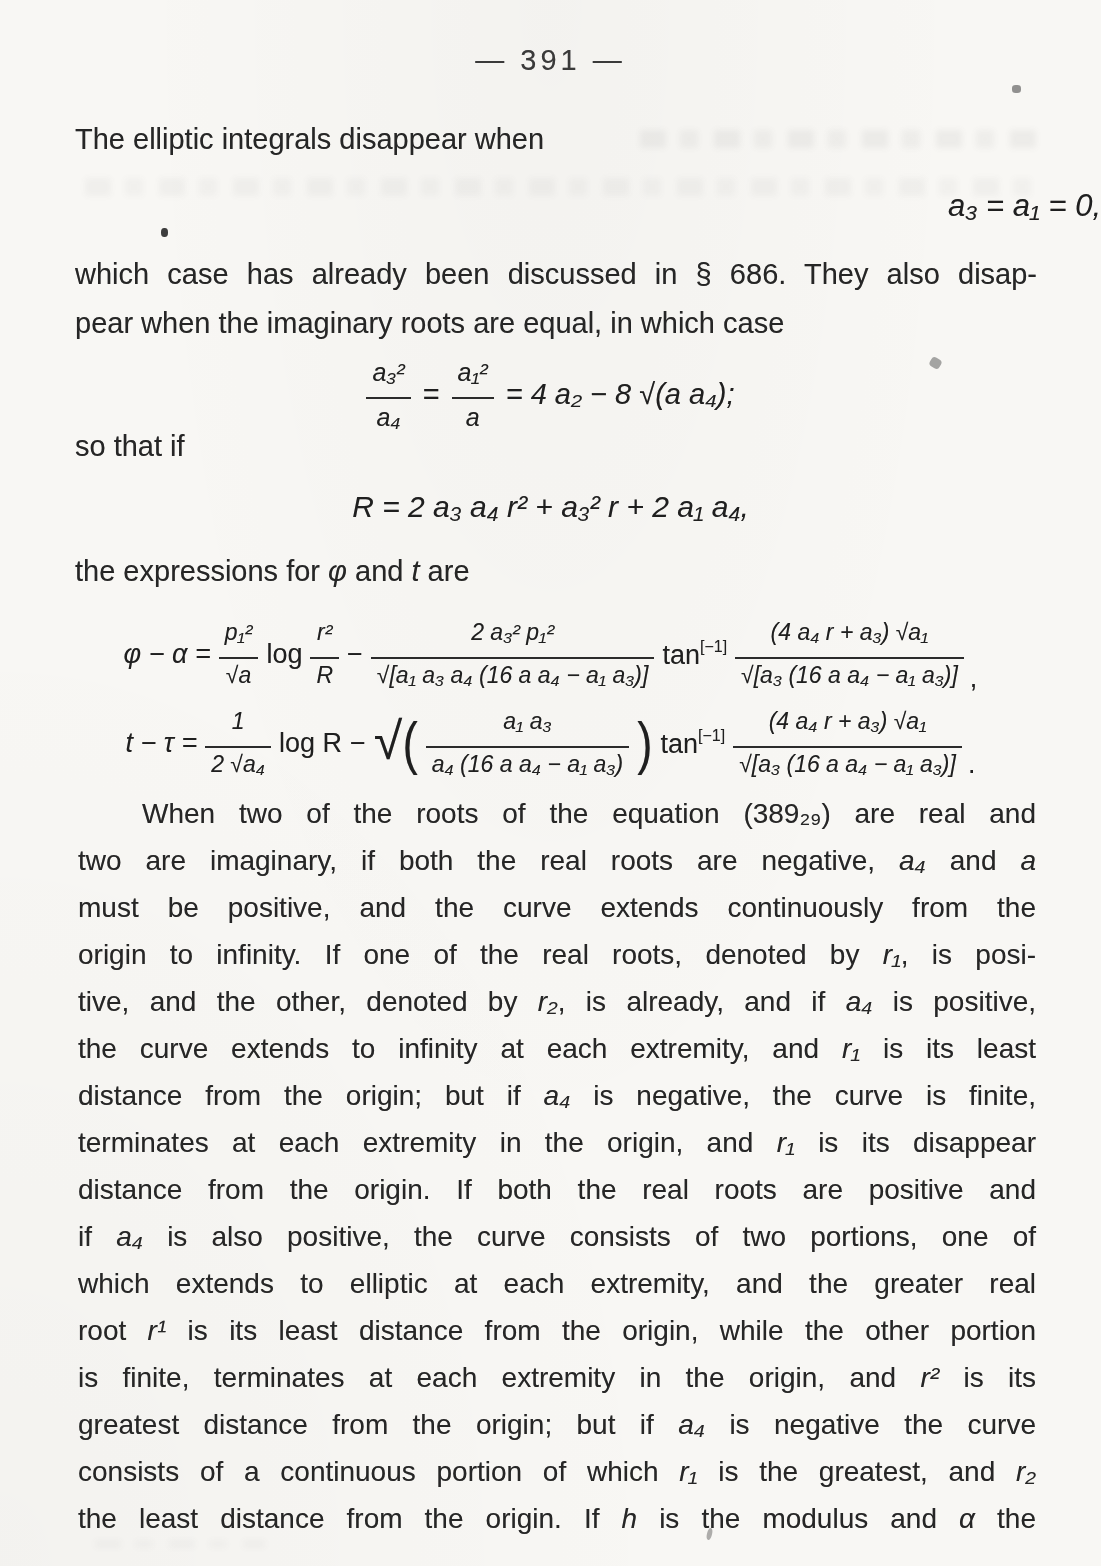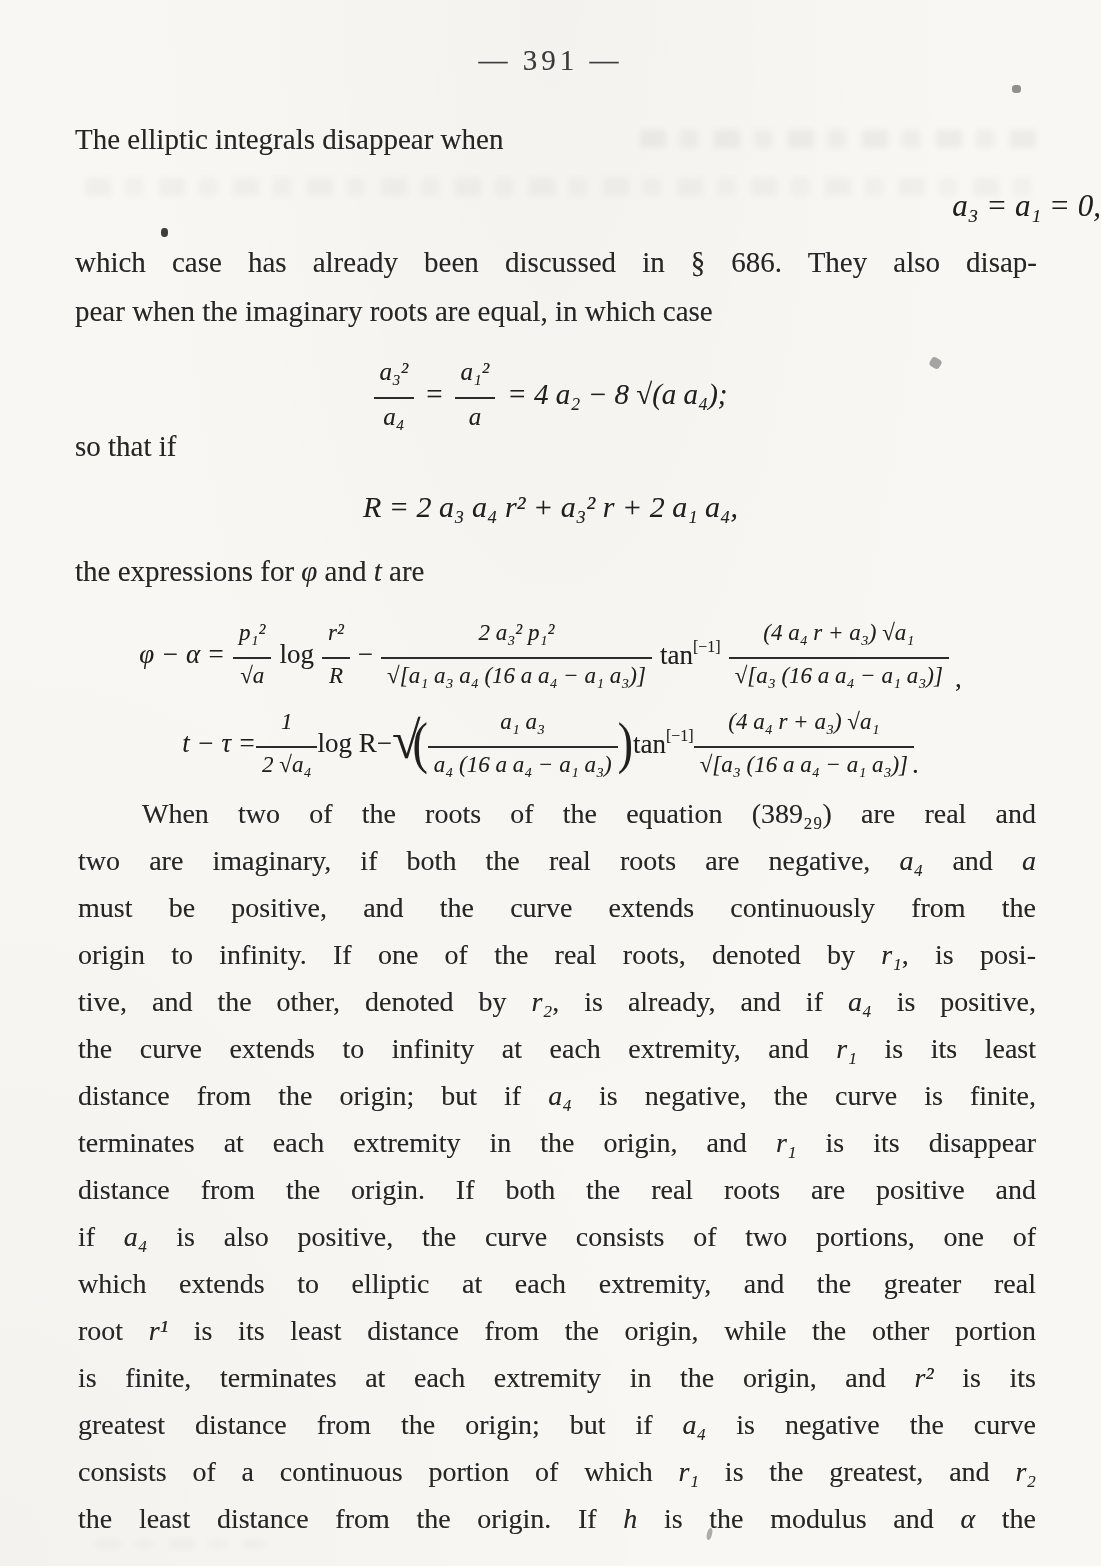--- a/index.html
+++ b/index.html
@@ -4,56 +4,56 @@
 <style>
   html,body{margin:0;padding:0;}
   .page{
     position:relative;
     width:1101px;height:1566px;
     background-color:#f8f7f4;
     background-image:
       radial-gradient(ellipse at 50% 0%, rgba(0,0,0,0.02), transparent 55%),
       radial-gradient(ellipse at 0% 100%, rgba(0,0,0,0.02), transparent 45%);
     overflow:hidden;
-    font-family:Liberation Serif, serif;
+    font-family:Liberation Sans, sans-serif;
     color:#262626;
   }
   .page *{box-sizing:border-box;}
   .txt{ text-shadow:0 0 0.6px rgba(40,40,40,0.35); }
 
   .pageno{
     position:absolute;top:44px;left:0;width:100%;
     text-align:center;font-size:29px;letter-spacing:4px;color:#3a3a3a;
   }
 
   .bodyline{position:absolute;font-size:29px;line-height:1.35;}
   .pos-line1{top:120px;left:75px;width:962px;}
   .pos-sothat{top:427px;left:75px;}
   .pos-expr{top:552px;left:75px;width:962px;}
 
   .parablock{position:absolute;}
-  .pos-intropara{top:238px;left:75px;width:962px;font-size:29px;line-height:49px;}
+  .pos-intropara{top:250px;left:75px;width:962px;font-size:29px;line-height:49px;}
   .pos-mainpara{top:790px;left:78px;width:958px;font-size:28px;line-height:47px;}
   .tline{text-align:justify;text-align-last:justify;}
   .tline.nj{text-align-last:left;}
   .indent-first .tline:first-child{text-indent:64px;}
 
   .eqc{position:absolute;left:0;width:100%;text-align:center;color:#1f1f1f;}
   .pos-eqroots{top:188px;font-size:31px;text-align:right;}
   .pos-eqR{top:490px;font-size:30px;}
   .it{font-style:italic;}
 
   .eqflex{
     position:absolute;left:0;width:100%;
     display:flex;align-items:center;justify-content:center;
     color:#1f1f1f;
   }
   .pos-eqratio{top:342px;height:104px;gap:12px;}
   .pos-eqphi{top:598px;height:112px;gap:8px;}
-  .pos-eqt{top:690px;height:106px;justify-content:center;}
+  .pos-eqt{top:690px;height:106px;gap:8px;justify-content:center;}
   .eqflex .m{font-size:27px;white-space:nowrap;}
   .pos-eqratio .m{font-size:29px;}
   .frac{display:inline-block;text-align:center;font-size:23px;line-height:1.2;vertical-align:middle;white-space:nowrap;}
   .pos-eqratio .frac{font-size:25px;}
   .frac .num{display:block;padding:1px 6px 10px;border-bottom:2px solid #2b2b2b;}
   .frac .den{display:block;padding:3px 6px 1px;}
   .tsup{font-size:16px;vertical-align:12px;letter-spacing:0;}
   .bigrad{font-size:52px;line-height:1;font-weight:400;margin-right:-8px;transform:translateY(-2px);}
   .bigparen{font-size:46px;line-height:1;font-weight:200;transform:scaleY(1.25);}
   .eq-end{align-self:flex-end;margin:0 0 16px -2px;}

